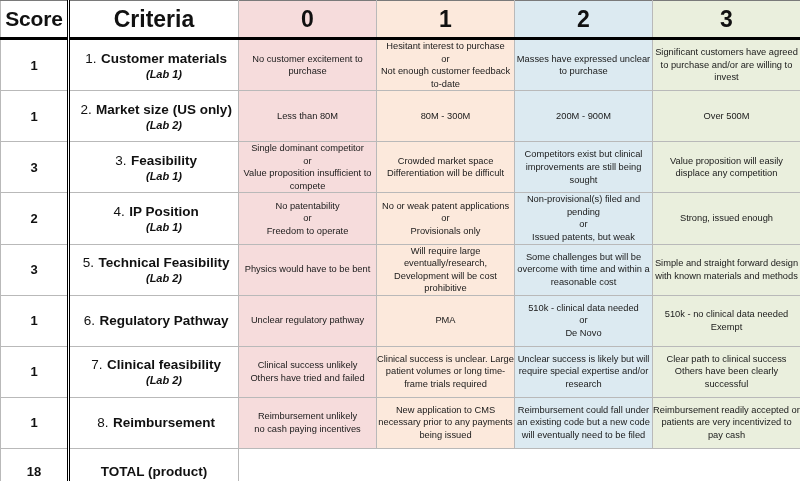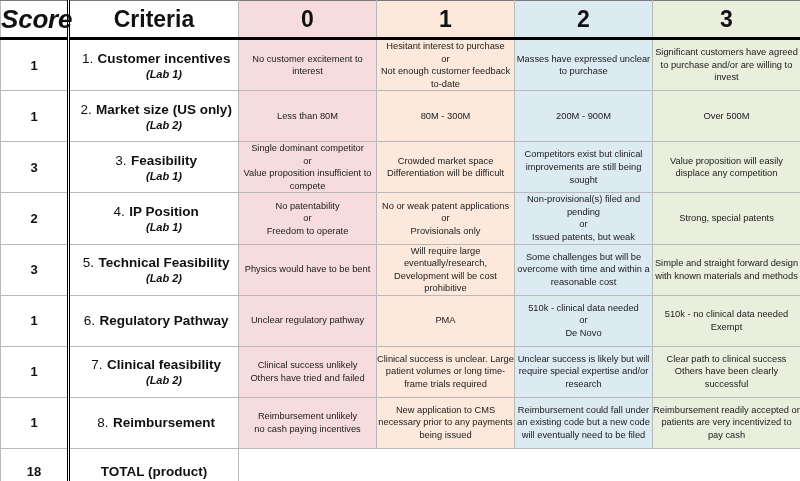--- a/index.html
+++ b/index.html
@@ -38,23 +38,22 @@
   col.c-lvl3     { width: 148px; }
 
   
   tr.head-row { height: 38px; }
   .head-cell {
     font-weight: bold;
     border-bottom: 3px solid #000000 !important;
     border-top: 1px solid #7a7a7a !important;
   }
   .head-score {
-    font-size: 26px;
+    font-size: 21px;
     letter-spacing: -0.2px;
-    font-style: italic;
   }
   .head-criteria {
     font-size: 23px;
   }
   .head-num {
     font-size: 23px;
   }
 
   
   .dbl-left {
@@ -146,24 +145,24 @@
       <th class="head-cell head-num lv1">1</th>
       <th class="head-cell head-num lv2">2</th>
       <th class="head-cell head-num lv3">3</th>
     </tr>
   </thead>
   <tbody>
 
     <tr class="body-row">
       <td class="score-cell">1</td>
       <td class="criteria-cell dbl-left">
-        <span class="crit-line1"><span class="crit-num">1.</span><span>Customer incentives</span></span>
+        <span class="crit-line1"><span class="crit-num">1.</span><span>Customer materials</span></span>
         <span class="crit-lab">(Lab 1)</span>
       </td>
-      <td class="desc-cell lv0">No customer excitement to interest</td>
+      <td class="desc-cell lv0">No customer excitement to purchase</td>
       <td class="desc-cell lv1">Hesitant interest to purchase<br>or<br>Not enough customer feedback to-date</td>
       <td class="desc-cell lv2">Masses have expressed unclear to purchase</td>
       <td class="desc-cell lv3">Significant customers have agreed to purchase and/or are willing to invest</td>
     </tr>
 
     <tr class="body-row">
       <td class="score-cell">1</td>
       <td class="criteria-cell dbl-left">
         <span class="crit-line1"><span class="crit-num">2.</span><span>Market size (US only)</span></span>
         <span class="crit-lab">(Lab 2)</span>
@@ -188,21 +187,21 @@
 
     <tr class="body-row">
       <td class="score-cell">2</td>
       <td class="criteria-cell dbl-left">
         <span class="crit-line1"><span class="crit-num">4.</span><span>IP Position</span></span>
         <span class="crit-lab">(Lab 1)</span>
       </td>
       <td class="desc-cell lv0">No patentability<br>or<br>Freedom to operate</td>
       <td class="desc-cell lv1">No or weak patent applications<br>or<br>Provisionals only</td>
       <td class="desc-cell lv2">Non-provisional(s) filed and pending<br>or<br>Issued patents, but weak</td>
-      <td class="desc-cell lv3">Strong, special patents</td>
+      <td class="desc-cell lv3">Strong, issued enough</td>
     </tr>
 
     <tr class="body-row">
       <td class="score-cell">3</td>
       <td class="criteria-cell dbl-left">
         <span class="crit-line1"><span class="crit-num">5.</span><span>Technical Feasibility</span></span>
         <span class="crit-lab">(Lab 2)</span>
       </td>
       <td class="desc-cell lv0">Physics would have to be bent</td>
       <td class="desc-cell lv1">Will require large eventually/research, Development will be cost prohibitive</td>

